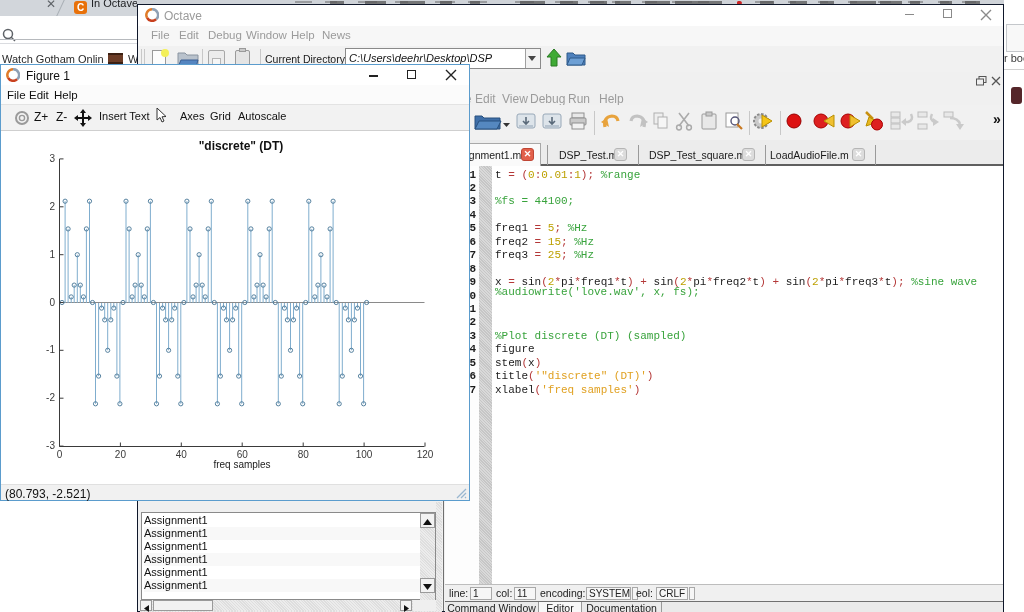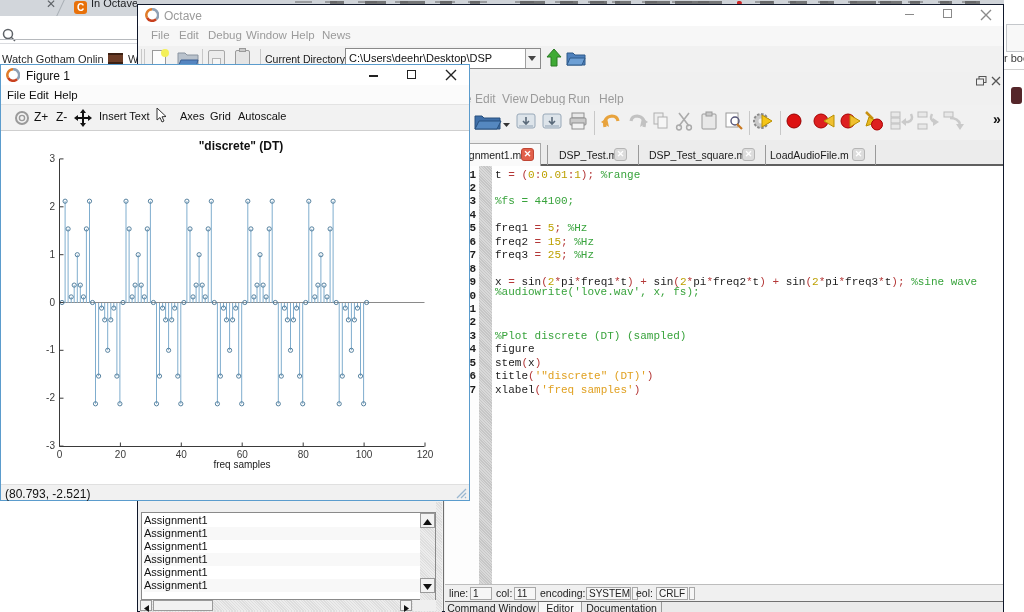--- a/index.html
+++ b/index.html
@@ -148,21 +148,21 @@
         <path d="M1 3 L8 3 L10 5 L21 5 L21 17 L1 17 Z" fill="#b9c2cc" stroke="#8a94a0"></path>
         <path d="M1 17 L4 10 L21 10 L19 17 Z" fill="#5585c0" stroke="#3a5f93"></path>
       </svg>
     <div class="sep" style="left:64px;top:3px;height:20px;"></div>
     <div style="position:absolute;left:70px;top:4px;width:17px;height:17px;background:#ececec;border:1px solid #a8a8a8;border-radius:2px;"></div>
     <div style="position:absolute;left:74px;top:12px;width:9px;height:9px;background:#f6f6f6;border:1px solid #b5b5b5;"></div>
     <div style="position:absolute;left:97px;top:4px;width:15px;height:19px;background:#e4e4e4;border:1px solid #9a9a9a;border-radius:2px;"></div>
     <div style="position:absolute;left:101px;top:2px;width:7px;height:4px;background:#c9c9c9;border:1px solid #9a9a9a;"></div>
     <div class="sep" style="left:122px;top:3px;height:20px;"></div>
     <span style="position:absolute;left:127px;top:7px;color:#1a1a1a;font-size:10.5px;">Current Directory:</span>
-    <div style="position:absolute;left:207px;top:2px;width:196px;height:21px;background:#fff;border:1px solid #8a8a8a;">
+    <div style="position:absolute;left:207px;top:2px;width:196px;height:21px;background:#fff;border:1px solid #8a8a8a;font-style:italic;">
       <span style="position:absolute;left:3px;top:3px;font-size:11px;color:#111;">C:\Users\deehr\Desktop\DSP</span>
       <div style="position:absolute;right:0;top:0;width:15px;height:19px;border-left:1px solid #a0a0a0;background:#f2f2f2;"></div>
       <svg width="9" height="6" style="position:absolute;right:3px;top:7px;">
           <path d="M0 0 L8 0 L4 5 Z" fill="#444"></path>
         </svg>
     </div>
     <svg width="16" height="18" style="position:absolute;left:408px;top:3px;">
         <path d="M8 0 L15 8 L11 8 L11 17 L5 17 L5 8 L1 8 Z" fill="#3faa35" stroke="#2a7a24"></path>
       </svg>
     <svg width="20" height="16" style="position:absolute;left:428px;top:4px;">

